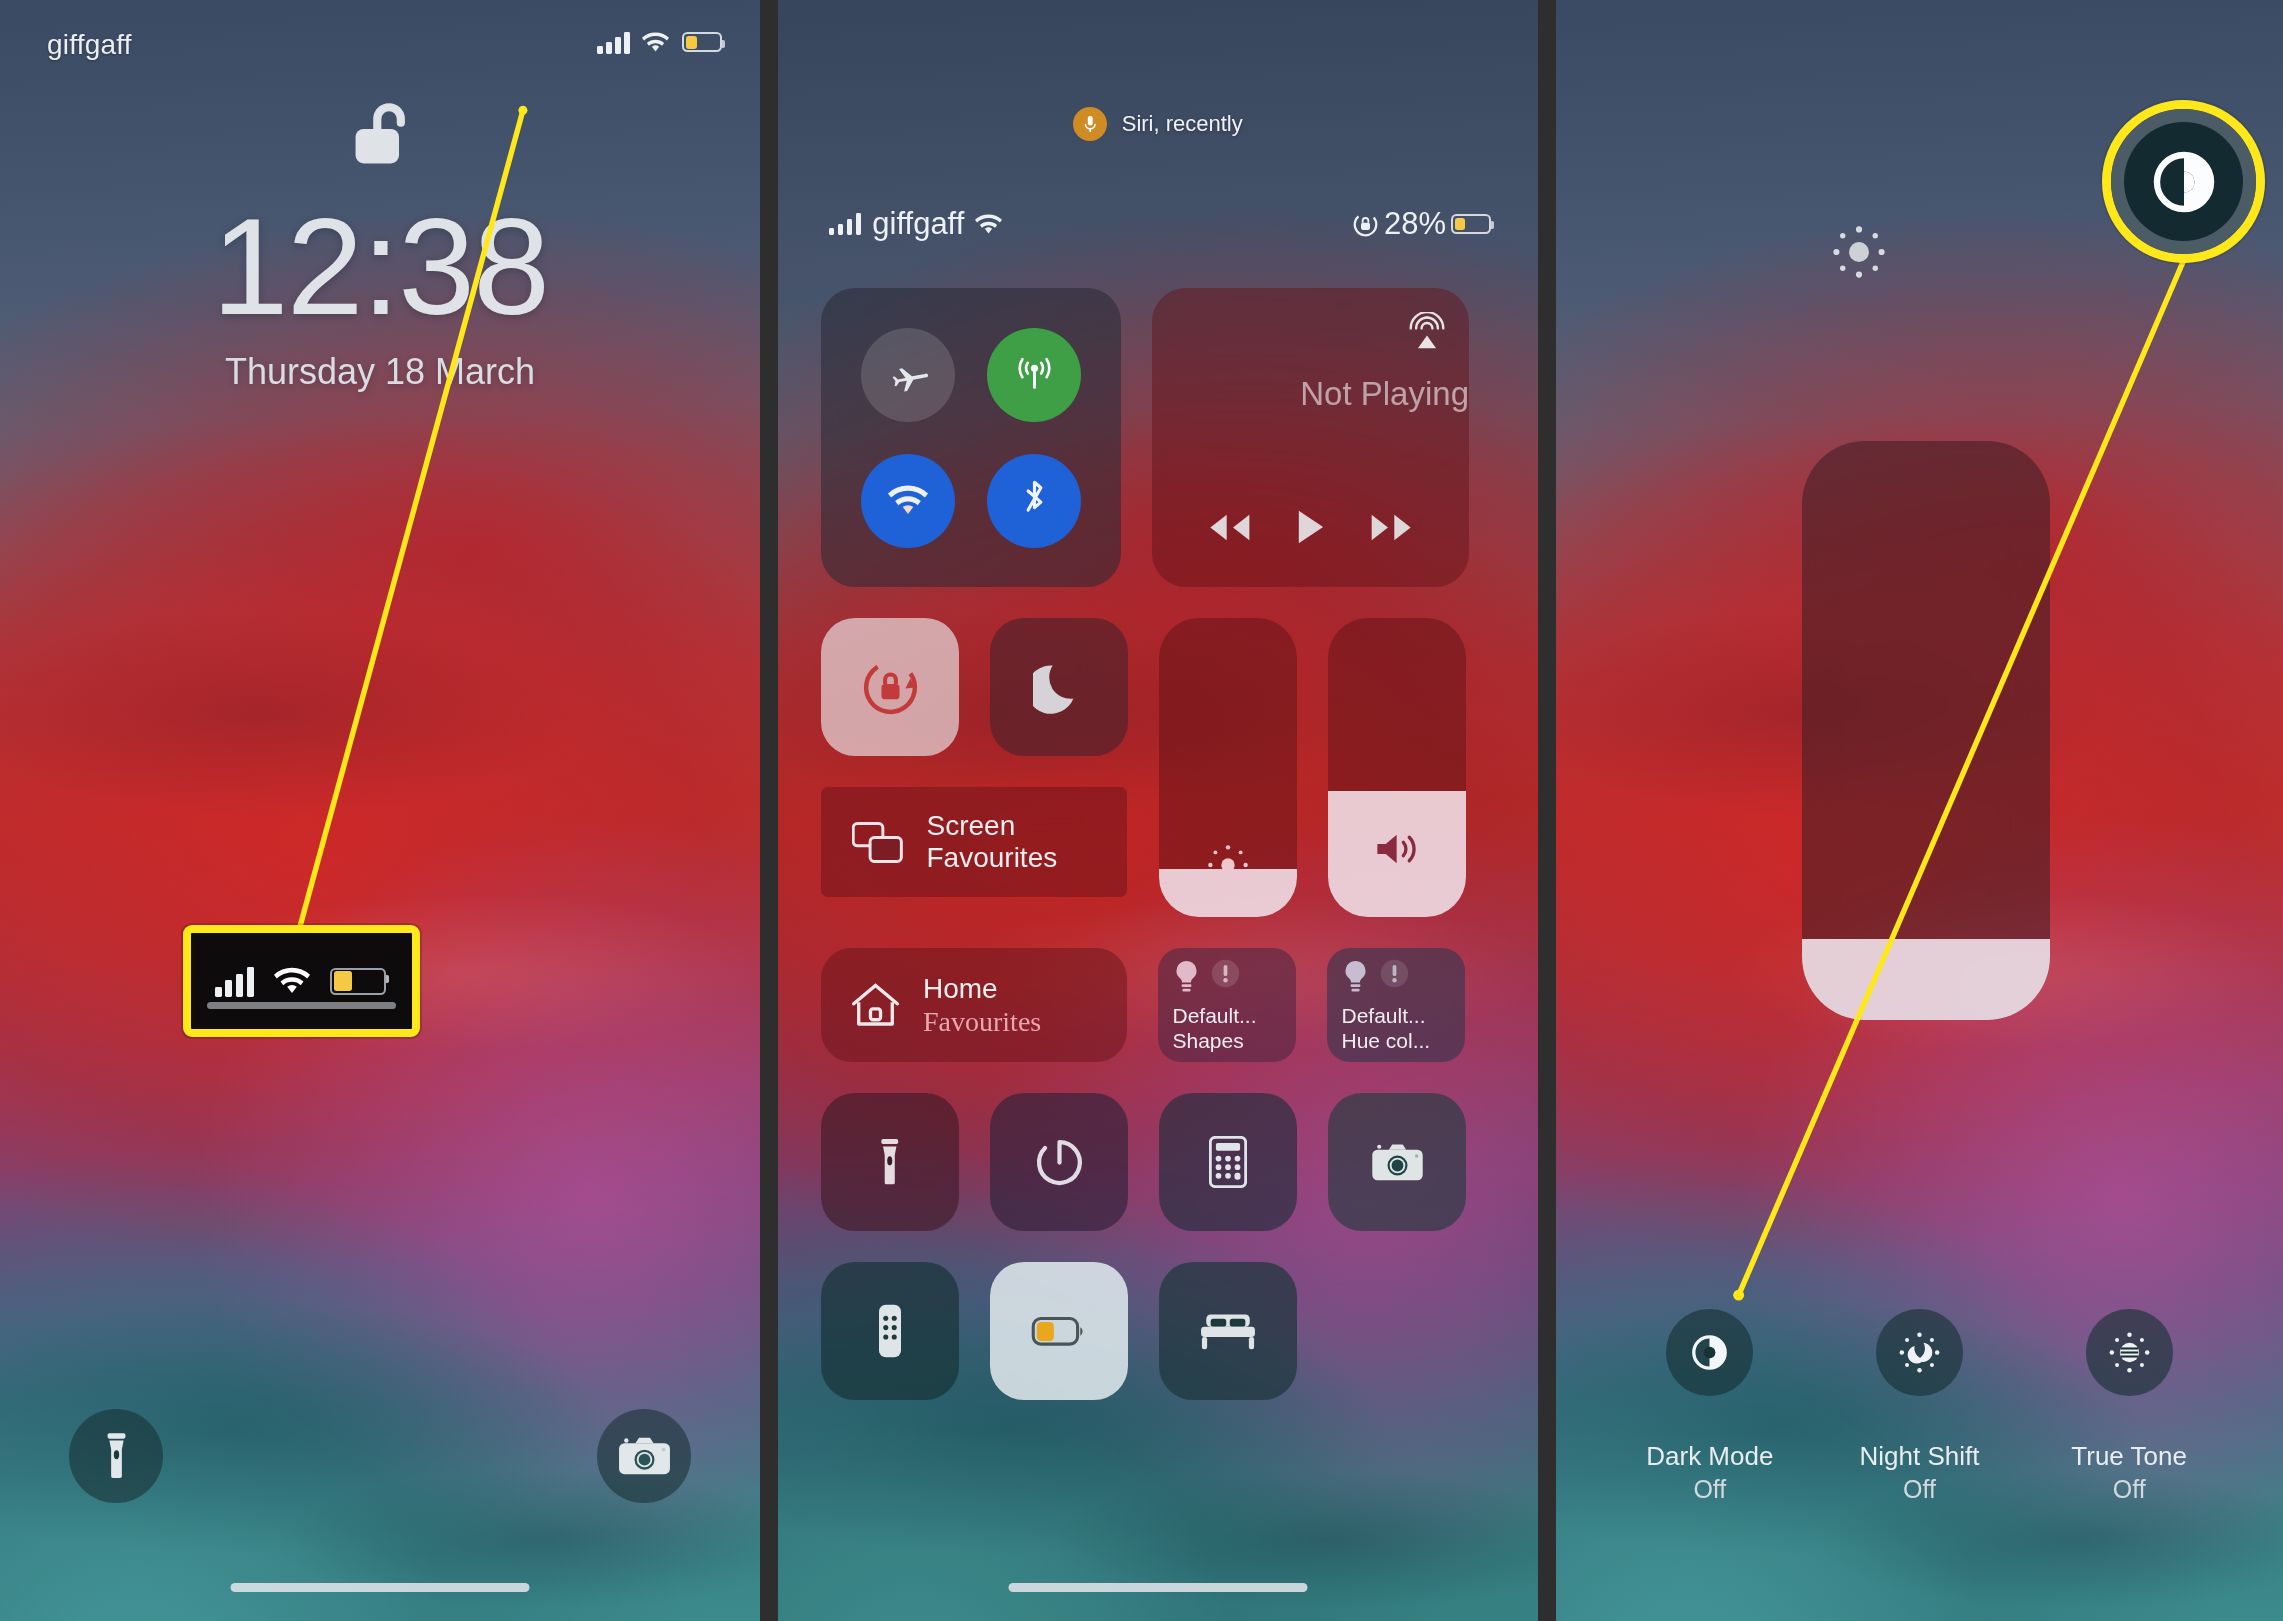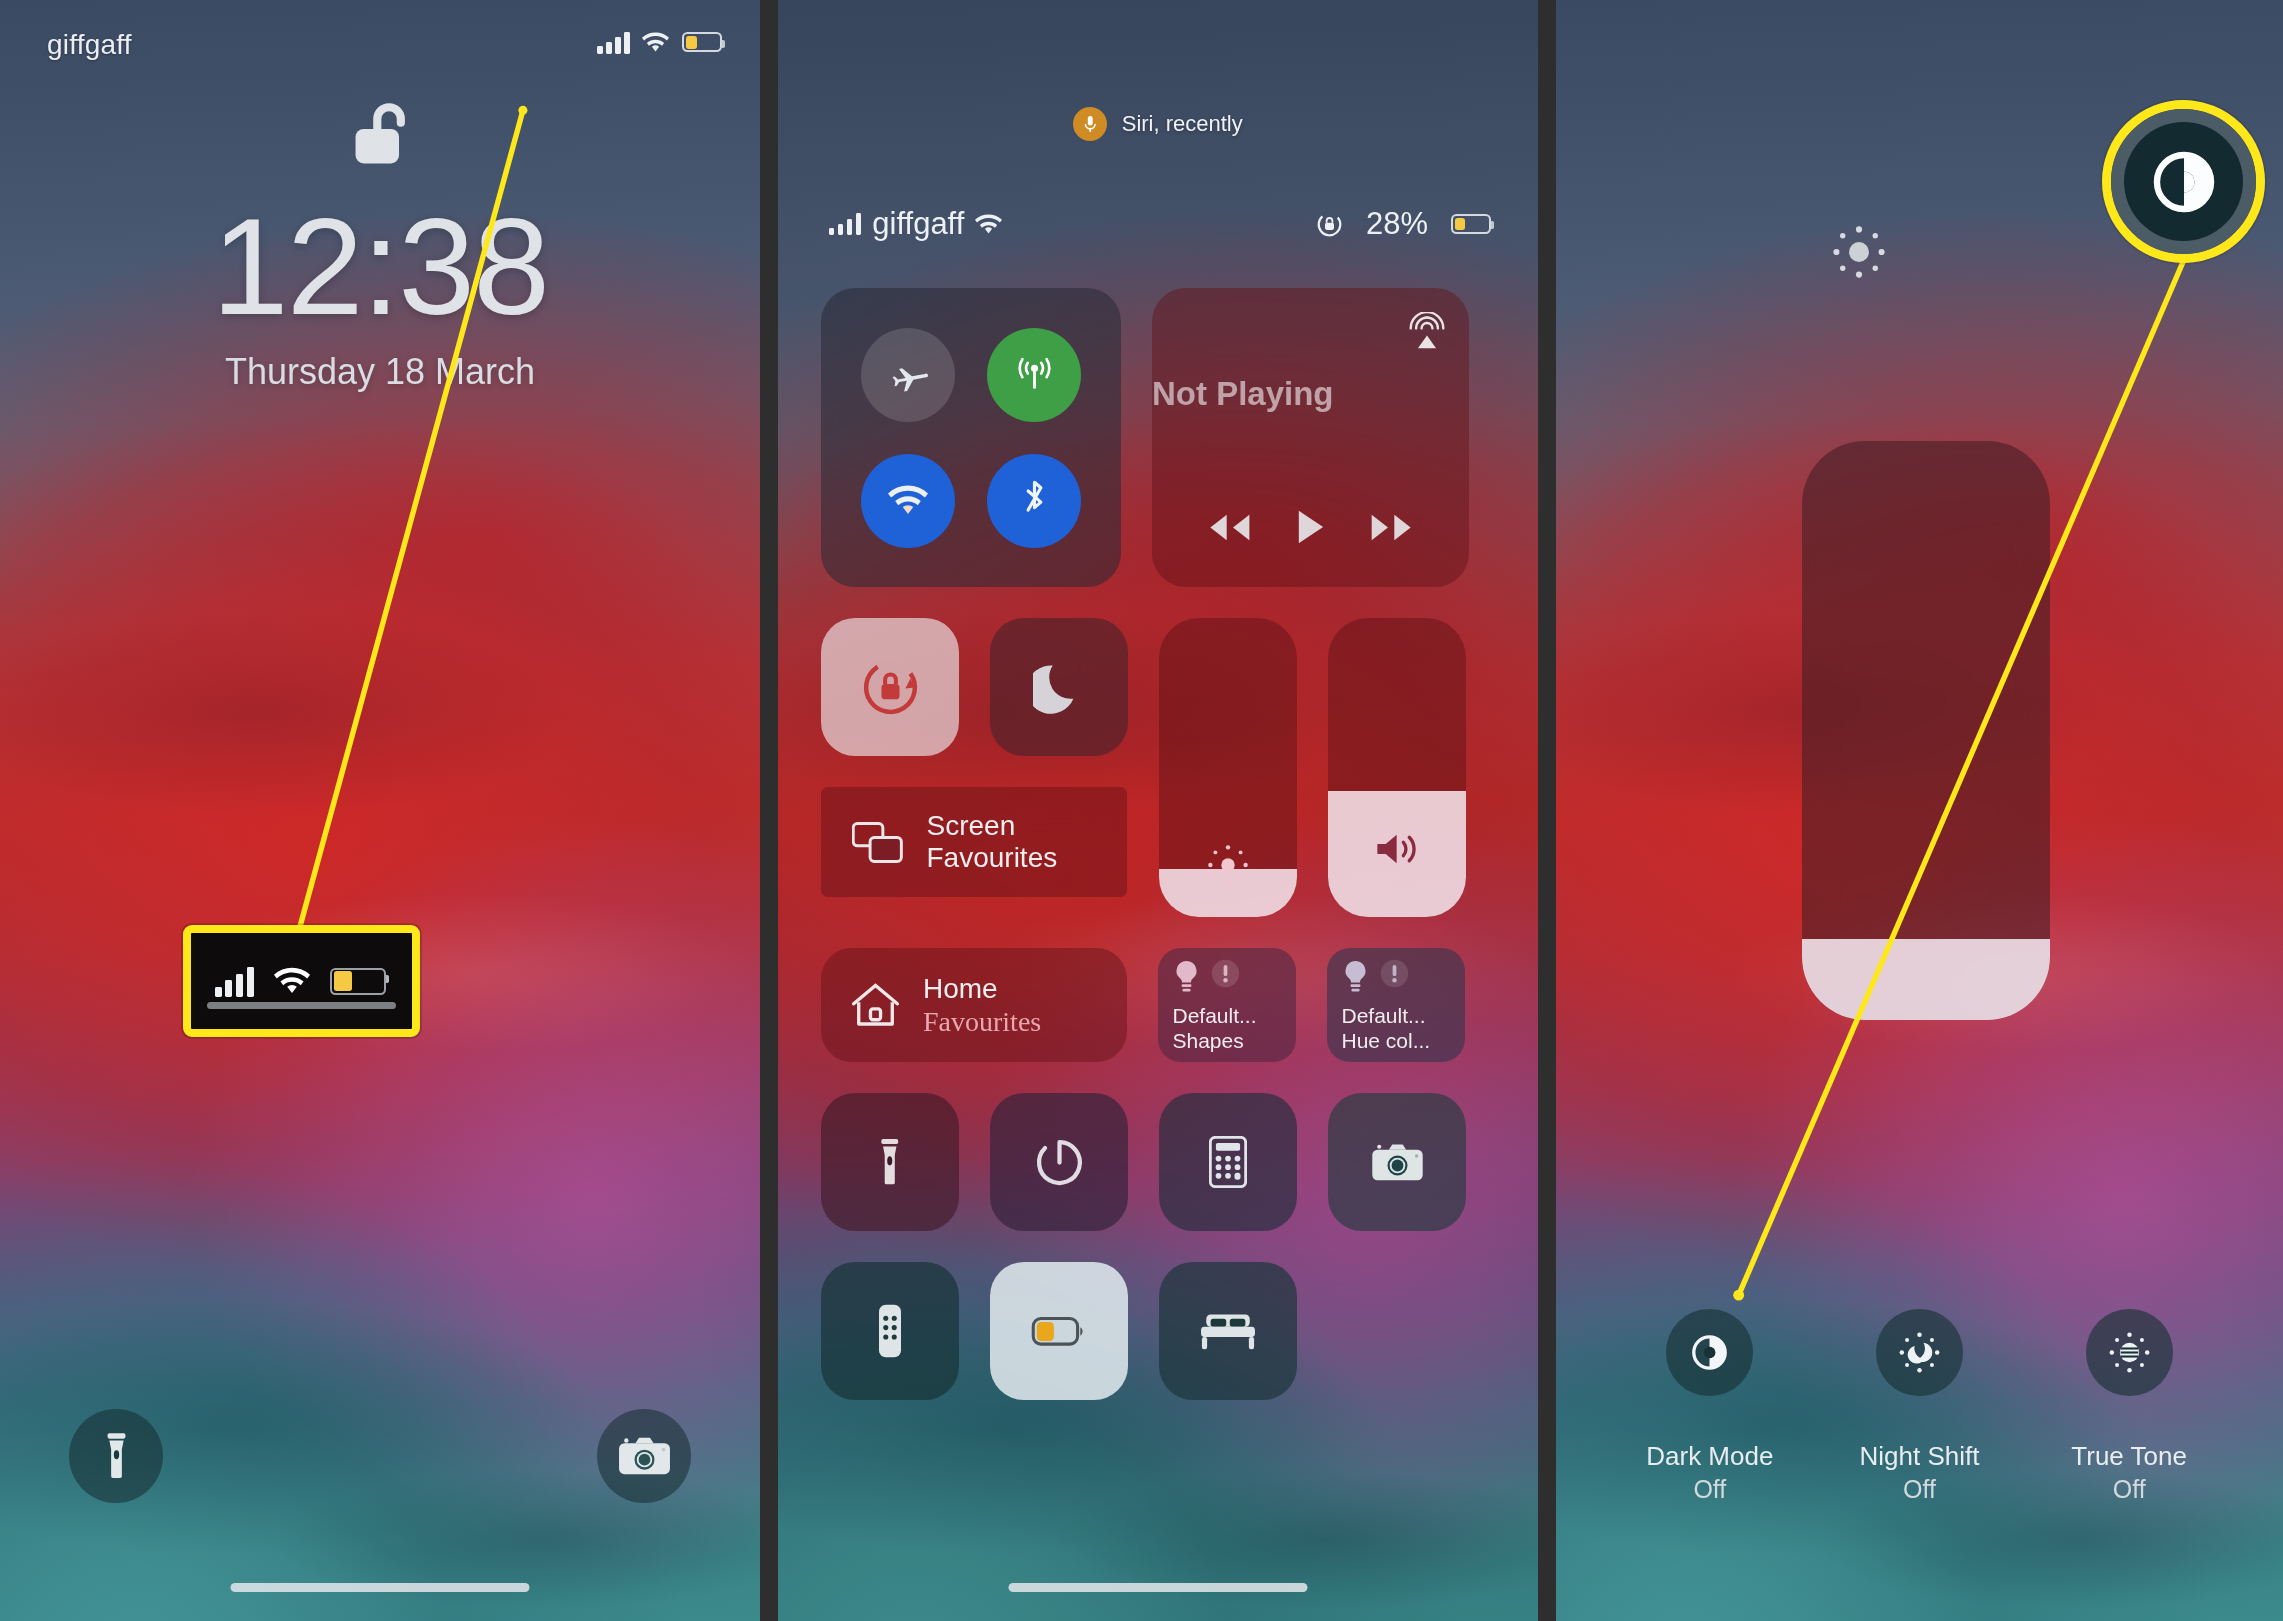--- a/index.html
+++ b/index.html
@@ -96,21 +96,21 @@
   .cc-siri { position:absolute; left:0; right:0; top:107px; display:flex;
              align-items:center; justify-content:center; gap:14.5px; }
   .cc-siri .sbadge { width:34px; height:34px; border-radius:17px; background:#cf8b24;
                      display:flex; align-items:center; justify-content:center; }
   .cc-siri .slabel { color:#f0f2f5; font-size:22px; text-shadow:0 0.9px 3.6px rgba(0,0,0,.3); }
 
   .cc-status { position:absolute; left:0; right:0; top:206px; height:42px; }
   .cc-status .lft { position:absolute; left:51px; top:0; display:flex;
                     align-items:center; gap:11px; }
   .cc-status .rgt { position:absolute; right:47px; top:0; display:flex;
-                    align-items:center; gap:23px; }
+                    align-items:center; gap:5px; }
   .cc-status .carname { color:#eef1f4; font-size:31px; }
   .cc-status .pct { color:#eef1f4; font-size:31px; }
 
   .ccgrid { position:absolute; left:43px; right:43px; top:288px; }
 
   .tile { border-radius:34px; background:rgba(36,40,52,.52);
           backdrop-filter:blur(23.5px); position:relative; overflow:hidden; }
   .tile.glass-light { background:rgba(236,230,234,.66); }
   .tile.glass-red   { background:rgba(96,18,24,.45); }
 
@@ -120,22 +120,22 @@
           grid-template-columns:1fr 1fr; grid-template-rows:1fr 1fr;
           place-items:center; padding:23.5px; }
   .circbtn { width:94px; height:94px; border-radius:47px; display:flex;
              align-items:center; justify-content:center; }
   .circbtn.off   { background:rgba(255,255,255,.14); }
   .circbtn.green { background:#3e9f46; }
   .circbtn.blue  { background:#1f62d8; }
 
   .media { width:317px; height:299px; position:relative; }
   .media .airplay { position:absolute; right:23.5px; top:23.5px; }
-  .media .mlabel { position:absolute; left:0; right:0; top:87px; text-align:left;
-                   color:rgba(240,235,238,.62); font-size:33px;font-weight:bold; }
+  .media .mlabel { position:absolute; left:0; right:0; top:87px; text-align:right;
+                   color:rgba(240,235,238,.62); font-size:33px; }
   .media .mctrl { position:absolute; left:0; right:0; bottom:42px;
                   display:flex; align-items:center; justify-content:space-around;
                   padding:0 31px; }
 
   .sq { width:138px; height:138px; border-radius:34px; display:flex;
         align-items:center; justify-content:center; }
 
   .mirror { width:306px; height:110px; border-radius:7px; display:flex;
             align-items:center; gap:23.5px; padding-left:31px; }
   .mirror .mtxt { color:#f0eef0; font-size:28px; line-height:1.16; }

